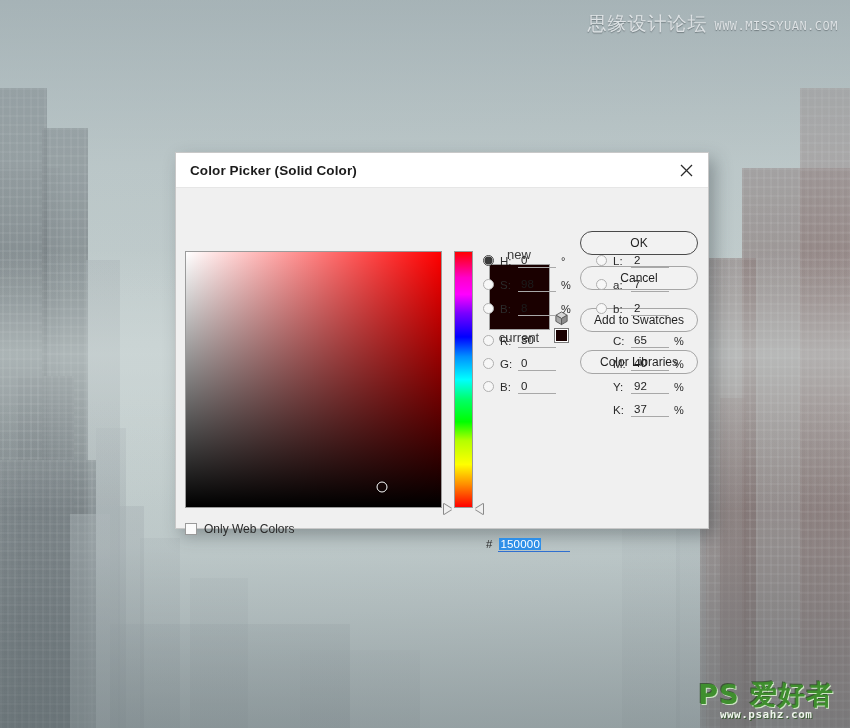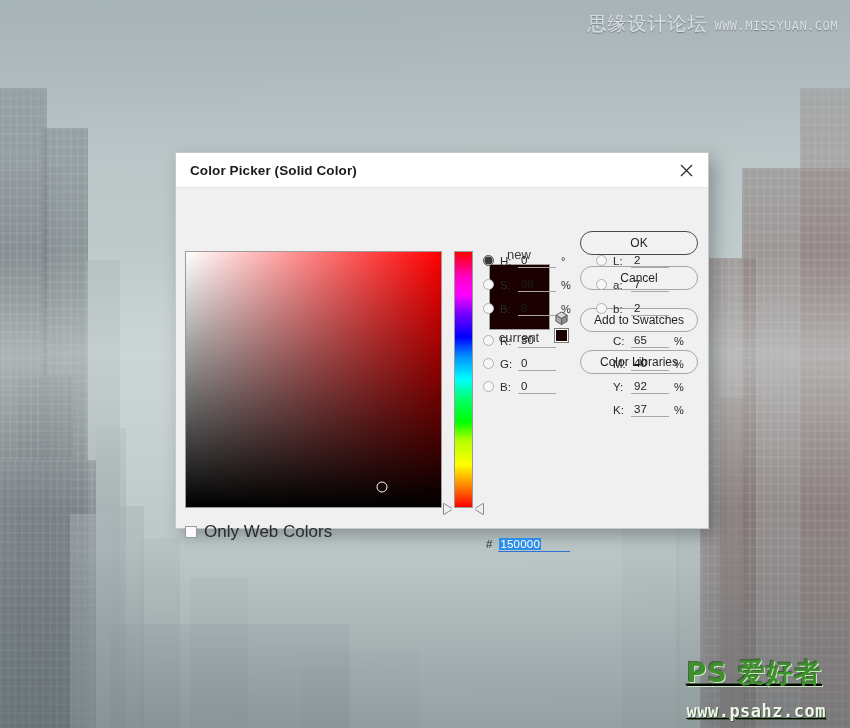--- a/index.html
+++ b/index.html
@@ -49,35 +49,34 @@
     position: absolute; top: 11px; right: 12px;
     font-family: "DejaVu Sans Mono", monospace;
     font-size: 12px; letter-spacing: .5px;
     color: rgba(232,236,238,.88);
     text-shadow: 0 1px 1px rgba(60,70,74,.5);
     white-space: nowrap;
     display: flex; align-items: baseline; gap: 7px;
   }
   #wm-top .cn { font-family: "DejaVu Sans", sans-serif; font-size: 19px; letter-spacing: 1px; }
   #wm-bottom {
-    position: absolute; right: 24px; bottom: 8px;
-    text-align: left; line-height: 1;
+    position: absolute; right: 16px; bottom: 8px;
+    text-align: center; line-height: 1;
     white-space: nowrap;
-    text-decoration: underline;
   }
   #wm-bottom .row1 {
     font-family: "DejaVu Sans", sans-serif;
     font-weight: bold; font-size: 27px; letter-spacing: 1px;
     color: #3f8f2e;
     text-shadow: 1px 1px 0 #cfe6c6, -1px -1px 0 rgba(20,60,10,.6);
   }
   #wm-bottom .row2 {
     font-family: "DejaVu Sans Mono", monospace;
-    font-weight: bold; font-size: 17px; letter-spacing: .5px;
-    color: #eef4ec; margin-top: 17px;
+    font-weight: bold; font-size: 11px; letter-spacing: .5px;
+    color: #eef4ec; margin-top: 1px;
     text-shadow: 1px 1px 0 rgba(40,80,30,.75);
   }
 
   
   #dialog {
     position: absolute;
     left: 175px; top: 132px;
     width: 534px; height: 377px;
     background: #f0f0f0;
     border: 1px solid #c8c8c8;
@@ -191,21 +190,21 @@
 
   
   #webcolors-row {
     position: absolute; left: 9px; top: 334px;
     display: flex; align-items: center; gap: 7px;
   }
   #webcolors-box {
     width: 12px; height: 12px;
     border: 1px solid #9a9a9a; background: #fbfbfb;
   }
-  #webcolors-label { font-size: 17px; color: #2b2b2b; }
+  #webcolors-label { font-size: 12px; color: #2b2b2b; }
 
   
   .field-row {
     position: absolute;
     display: flex; align-items: center;
     height: 17px;
     font-size: 11.5px; color: #2b2b2b;
   }
   .radio {
     width: 11px; height: 11px; border-radius: 50%;

